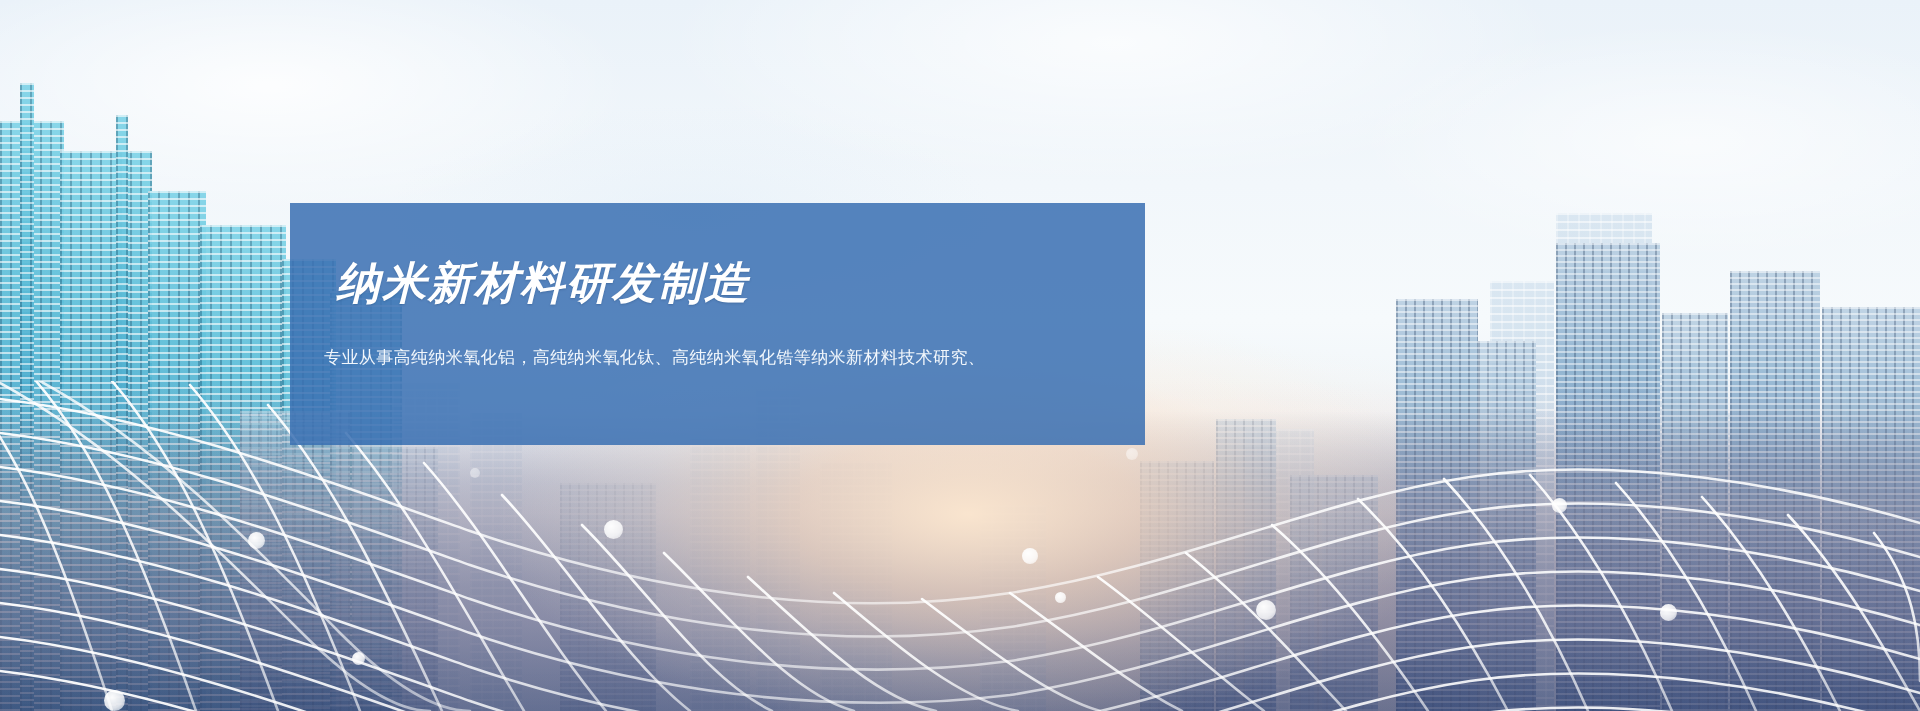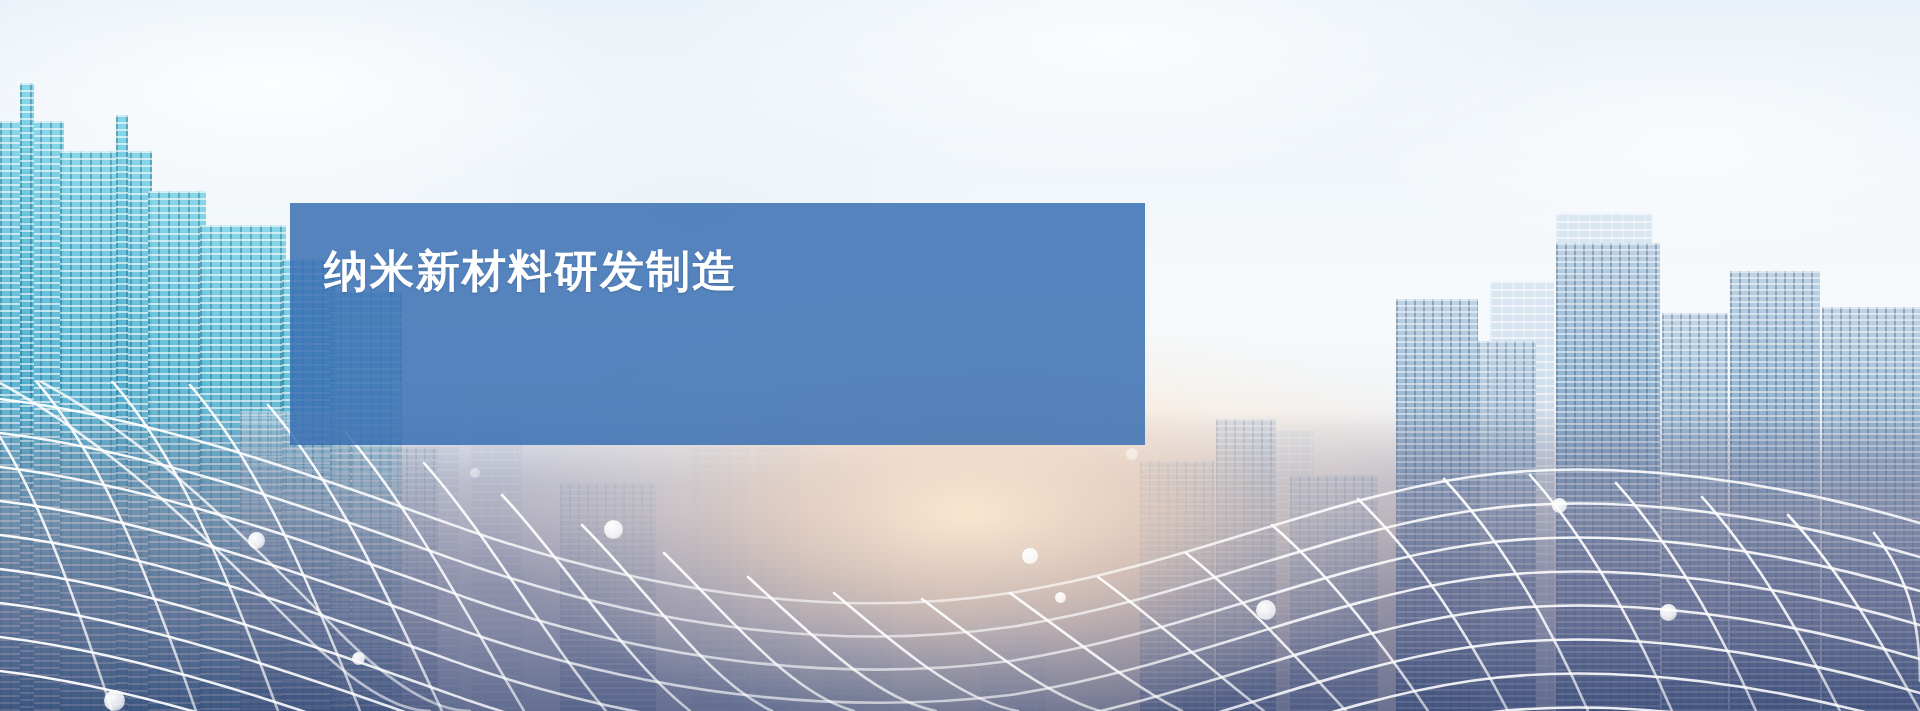--- a/index.html
+++ b/index.html
@@ -105,27 +105,28 @@
 
   
   .card{
     position:absolute;
     left:290px;top:203px;width:855px;height:242px;
     background:rgba(58,112,178,.86);
     box-sizing:border-box;
     padding:44px 34px 0 34px;
   }
   .card-title{
-    margin:0;
+    margin:12px;
     color:#ffffff;
     font-size:44px;
     line-height:1.08;
     font-weight:bold;
     letter-spacing:2px;
     text-shadow:0 1px 2px rgba(20,50,90,.25);
+    font-style:italic;
   }
   .card-sub{
     margin:34px 0 0 0;
     color:#f2f7fc;
     font-size:17px;
     line-height:2.05;
     font-weight:normal;
     letter-spacing:.4px;
     max-width:790px;
   }
@@ -254,16 +255,17 @@
   <span class="dot" style="left:1055px;top:592px;width:11px;height:11px;"></span>
   <span class="dot" style="left:1256px;top:600px;width:20px;height:20px;"></span>
   <span class="dot" style="left:1552px;top:498px;width:15px;height:15px;"></span>
   <span class="dot" style="left:1660px;top:604px;width:17px;height:17px;"></span>
   <span class="dot" style="left:1126px;top:448px;width:12px;height:12px;opacity:.55;"></span>
   <span class="dot" style="left:470px;top:468px;width:10px;height:10px;opacity:.5;"></span>
 
   <div class="card">
     <h1 class="card-title">纳米新材料研发制造</h1>
     <p class="card-sub">
+      <span>专业从事高纯纳米氧化铝，高纯纳米氧化钛、高纯纳米氧化锆等纳米新材料技术研究、</span>
     </p>
   </div>
 
 </div>
 
 </body></html>

